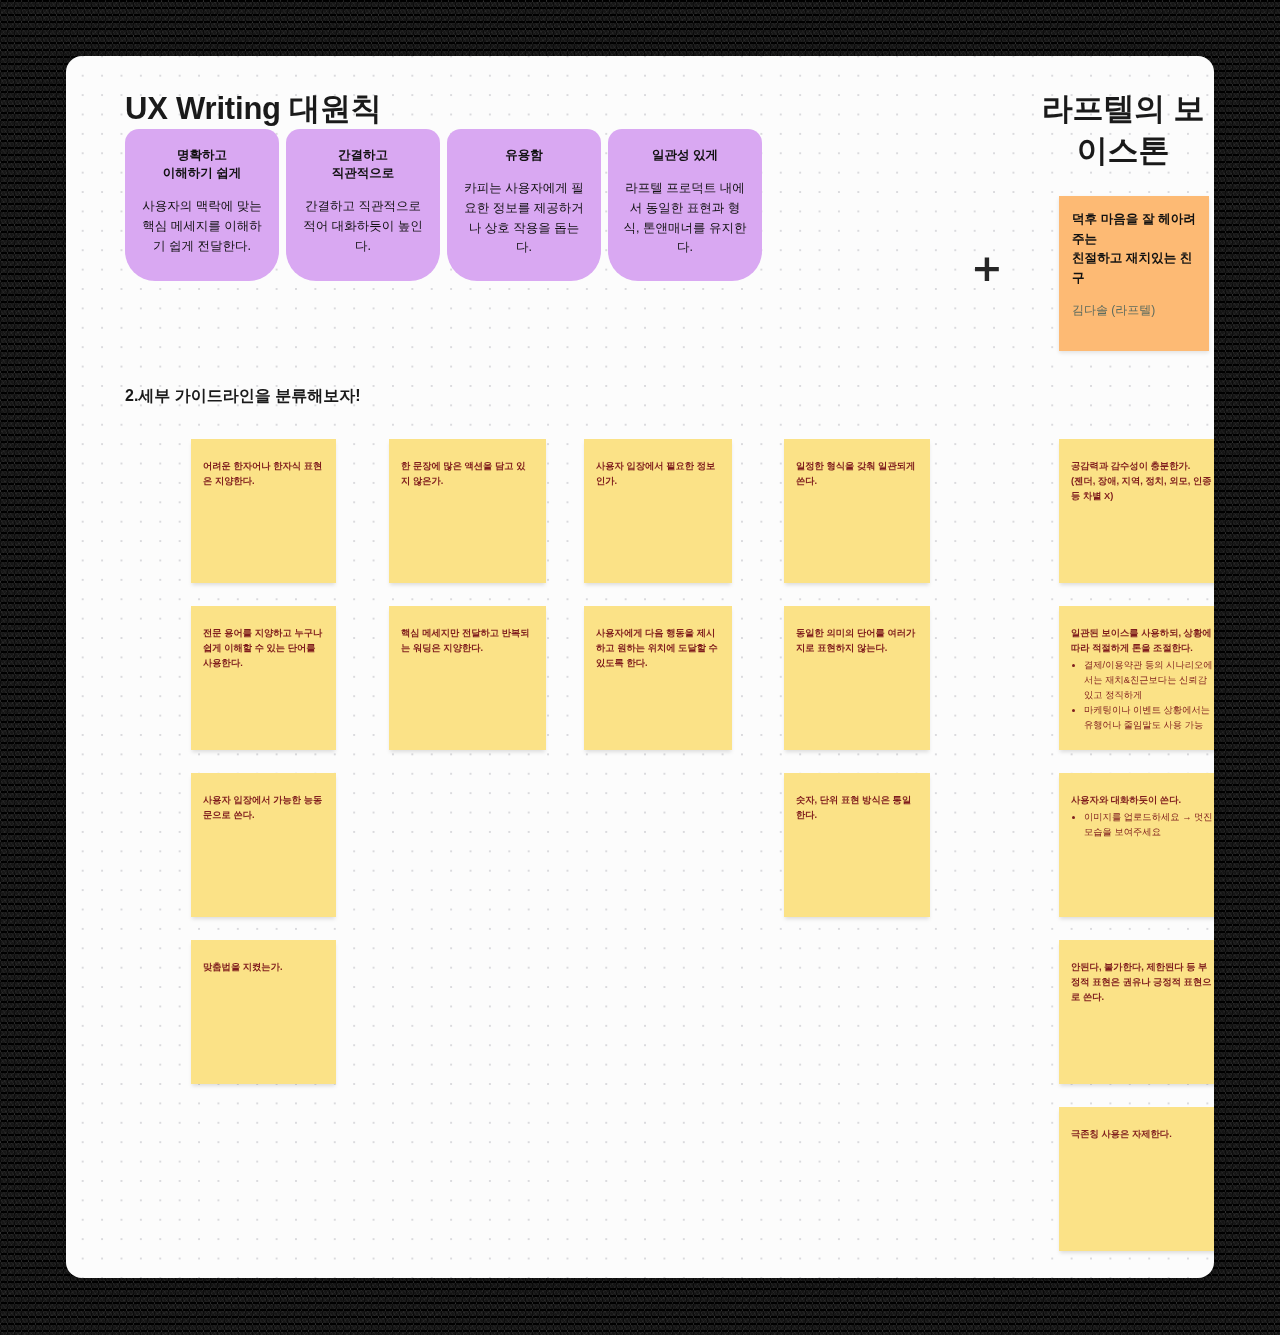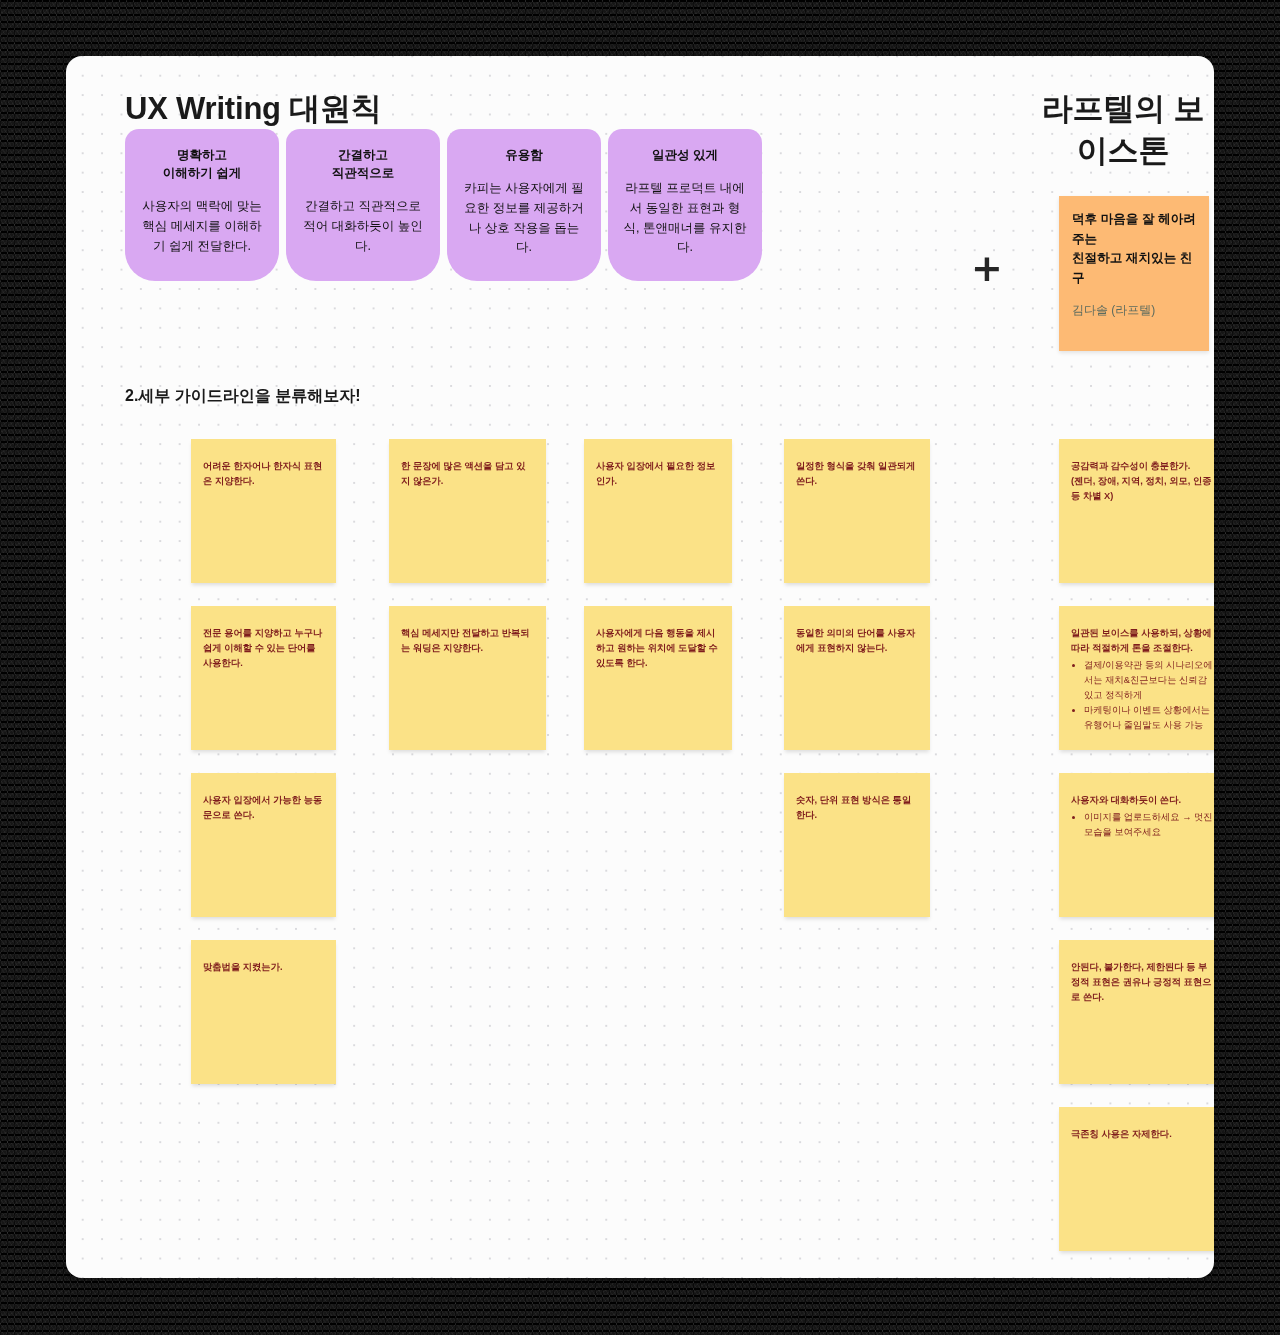--- a/index.html
+++ b/index.html
@@ -147,21 +147,21 @@
           </div>
           <div class="note" style="min-height: 144px;">
             <p>사용자에게 다음 행동을 제시하고 원하는 위치에 도달할 수 있도록 한다.</p>
           </div>
         </div>
       <div class="col c4">
           <div class="note" style="min-height: 144px;">
             <p>일정한 형식을 갖춰 일관되게 쓴다.</p>
           </div>
           <div class="note" style="min-height: 144px;">
-            <p>동일한 의미의 단어를 사용자에게 표현하지 않는다.</p>
+            <p>동일한 의미의 단어를 여러가지로 표현하지 않는다.</p>
           </div>
           <div class="note" style="min-height: 144px;">
             <p>숫자, 단위 표현 방식은 통일한다.</p>
           </div>
         </div>
       <div class="col c5">
           <div class="note" style="min-height: 144px;">
             <p>공감력과 감수성이 충분한가.<br>(젠더, 장애, 지역, 정치, 외모, 인종 등 차별 X)</p>
           </div>
           <div class="note" style="min-height: 144px;">

